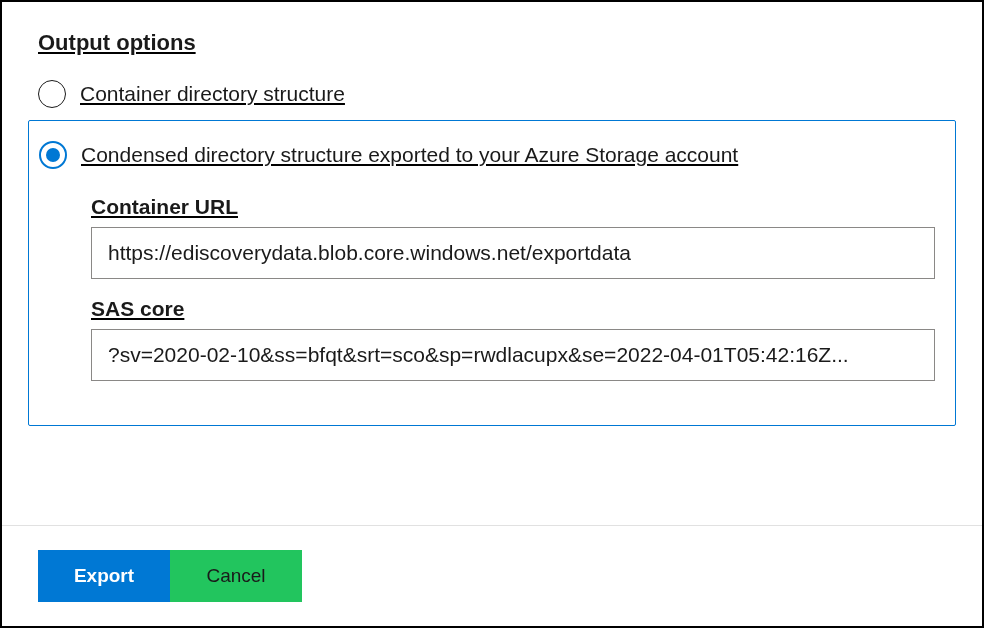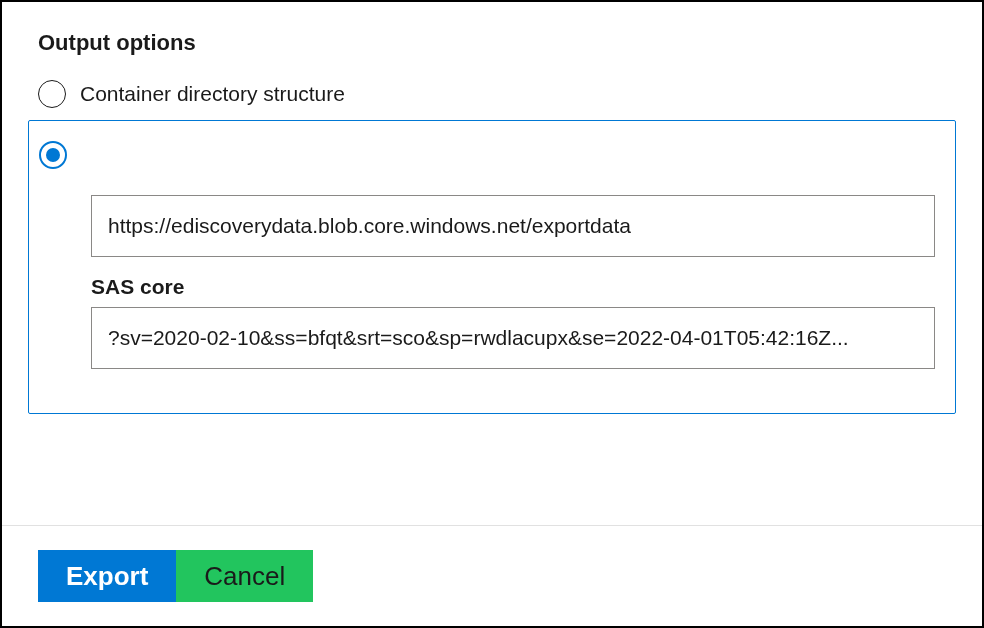--- a/index.html
+++ b/index.html
@@ -10,20 +10,21 @@
     body {
       font-family: "Segoe UI", -apple-system, BlinkMacSystemFont, sans-serif;
       background: #fff;
       width: 984px;
       height: 628px;
       border: 2px solid #000;
       position: relative;
     }
     .content {
       padding: 28px 36px 8px 36px;
+      text-decoration: underline;
     }
     h2.section-title {
       font-size: 22px;
       font-weight: 600;
       color: #1a1a1a;
       margin-bottom: 16px;
     }
     .radio-row {
       display: flex;
       align-items: center;
@@ -69,21 +70,21 @@
       margin-top: 18px;
     }
     .field-label {
       font-size: 21px;
       font-weight: 600;
       color: #1a1a1a;
       margin-bottom: 8px;
     }
     .text-input {
       width: 100%;
-      height: 62px;
+      height: 52px;
       border: 1px solid #8a8886;
       font-size: 21px;
       padding: 0 16px;
       font-family: inherit;
       color: #1a1a1a;
       background: #fff;
       outline: none;
     }
     .field-group {
       margin-bottom: 18px;
@@ -94,21 +95,21 @@
       right: 0;
       bottom: 0;
       border-top: 1px solid #e1e1e1;
       padding: 24px 36px;
       display: flex;
       gap: 0;
     }
     .btn {
       height: 52px;
       padding: 6px 28px;
-      font-size: 26px;
+      font-size: 19px;
       border: none;
       cursor: pointer;
       font-family: inherit;
       display: flex;
       align-items: center;
       justify-content: center;
       min-width: 132px;
     }
     .btn-primary {
       background: #0078d4;
@@ -130,24 +131,26 @@
   <div class="radio-row">
     <span class="radio-circle"></span>
     <span class="radio-label">Container directory structure</span>
   </div>
 
   <div class="selected-box">
     <div class="radio-row">
       <span class="radio-circle selected">
         <span class="radio-dot"></span>
       </span>
+      <span class="radio-label">Condensed directory structure exported to your Azure Storage account</span>
     </div>
 
     <div class="subfields">
       <div class="field-group">
+        <div class="field-label">Container URL</div>
         <input class="text-input" type="text" value="https://ediscoverydata.blob.core.windows.net/exportdata" style="">
       </div>
       <div class="field-group">
         <div class="field-label">SAS core</div>
         <input class="text-input" type="text" value="?sv=2020-02-10&amp;ss=bfqt&amp;srt=sco&amp;sp=rwdlacupx&amp;se=2022-04-01T05:42:16Z..." style="">
       </div>
     </div>
   </div>
 </div>
 

